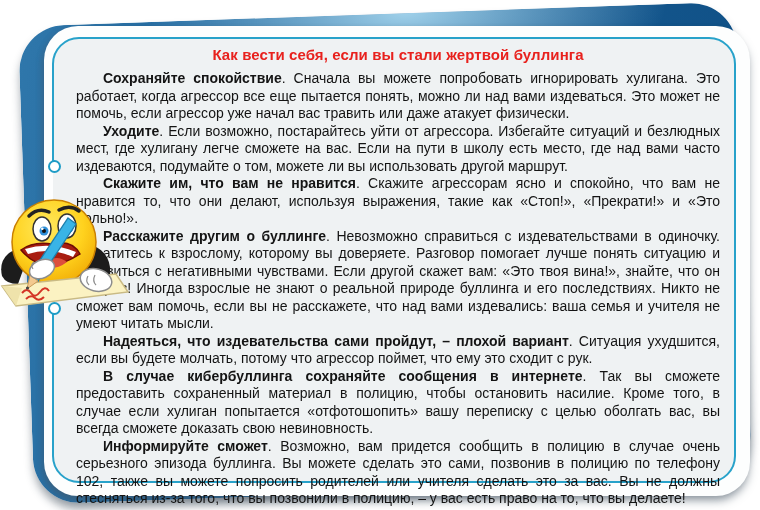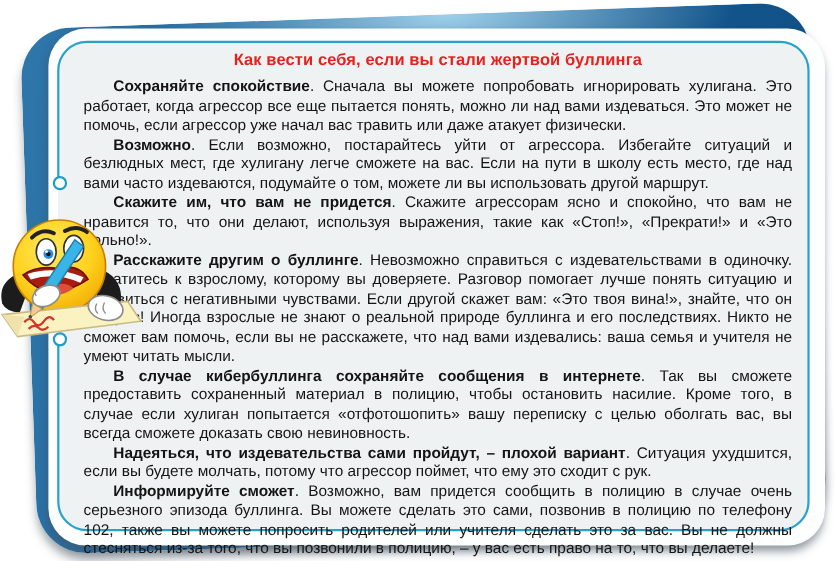--- a/index.html
+++ b/index.html
@@ -68,25 +68,25 @@
 </head>
 <body>
 
 <div class="back-ribbon"></div>
 <div class="card"></div>
 <div class="inner-panel"></div>
 
 <div class="content">
   <div class="title">Как вести себя, если вы стали жертвой буллинга</div>
   <p><b>Сохраняйте спокойствие</b><span>. Сначала вы можете попробовать игнорировать хулигана. Это работает, когда агрессор все еще пытается понять, можно ли над вами издеваться. Это может не помочь, если агрессор уже начал вас травить или даже атакует физически.</span></p>
-  <p><b>Возможно</b><span>. Если возможно, постарайтесь уйти от агрессора. Избегайте ситуаций и безлюдных мест, где хулигану легче сможете на вас. Если на пути в школу есть место, где над вами часто издеваются, подумайте о том, можете ли вы использовать другой маршрут.</span></p>
-  <p><b>Скажите им, что вам не придется</b><span>. Скажите агрессорам ясно и спокойно, что вам не нравится то, что они делают, используя выражения, такие как «Стоп!», «Прекрати!» и «Это больно!».</span></p>
+  <p><b>Уходите</b><span>. Если возможно, постарайтесь уйти от агрессора. Избегайте ситуаций и безлюдных мест, где хулигану легче сможете на вас. Если на пути в школу есть место, где над вами часто издеваются, подумайте о том, можете ли вы использовать другой маршрут.</span></p>
+  <p><b>Скажите им, что вам не нравится</b><span>. Скажите агрессорам ясно и спокойно, что вам не нравится то, что они делают, используя выражения, такие как «Стоп!», «Прекрати!» и «Это больно!».</span></p>
   <p><b>Расскажите другим о буллинге</b><span>. Невозможно справиться с издевательствами в одиночку. Обратитесь к взрослому, которому вы доверяете. Разговор помогает лучше понять ситуацию и справиться с негативными чувствами. Если другой скажет вам: «Это твоя вина!», знайте, что он не прав! Иногда взрослые не знают о реальной природе буллинга и его последствиях. Никто не сможет вам помочь, если вы не расскажете, что над вами издевались: ваша семья и учителя не умеют читать мысли.</span></p>
+  <p><b>Надеяться, что издевательства сами пройдут, – плохой вариант</b><span>. Ситуация ухудшится, если вы будете молчать, потому что агрессор поймет, что ему это сходит с рук.</span></p>
   <p><b>В случае кибербуллинга сохраняйте сообщения в интернете</b><span>. Так вы сможете предоставить сохраненный материал в полицию, чтобы остановить насилие. Кроме того, в случае если хулиган попытается «отфотошопить» вашу переписку с целью оболгать вас, вы всегда сможете доказать свою невиновность.</span></p>
-  <p><b>Надеяться, что издевательства сами пройдут, – плохой вариант</b><span>. Ситуация ухудшится, если вы будете молчать, потому что агрессор поймет, что ему это сходит с рук.</span></p>
   <p><b>Информируйте сможет</b><span>. Возможно, вам придется сообщить в полицию в случае очень серьезного эпизода буллинга. Вы можете сделать это сами, позвонив в полицию по телефону 102, также вы можете попросить родителей или учителя сделать это за вас. Вы не должны стесняться из-за того, что вы позвонили в полицию, – у вас есть право на то, что вы делаете!</span></p>
 </div>
 
 <div class="border-gap-cover"></div>
 <div class="border-node node-top"></div>
 <div class="border-node node-bottom"></div>
 
 <svg class="mascot" viewBox="0 0 136 118" aria-hidden="true">
   <defs>
     <radialGradient id="gy" cx="42%" cy="33%" r="78%">

